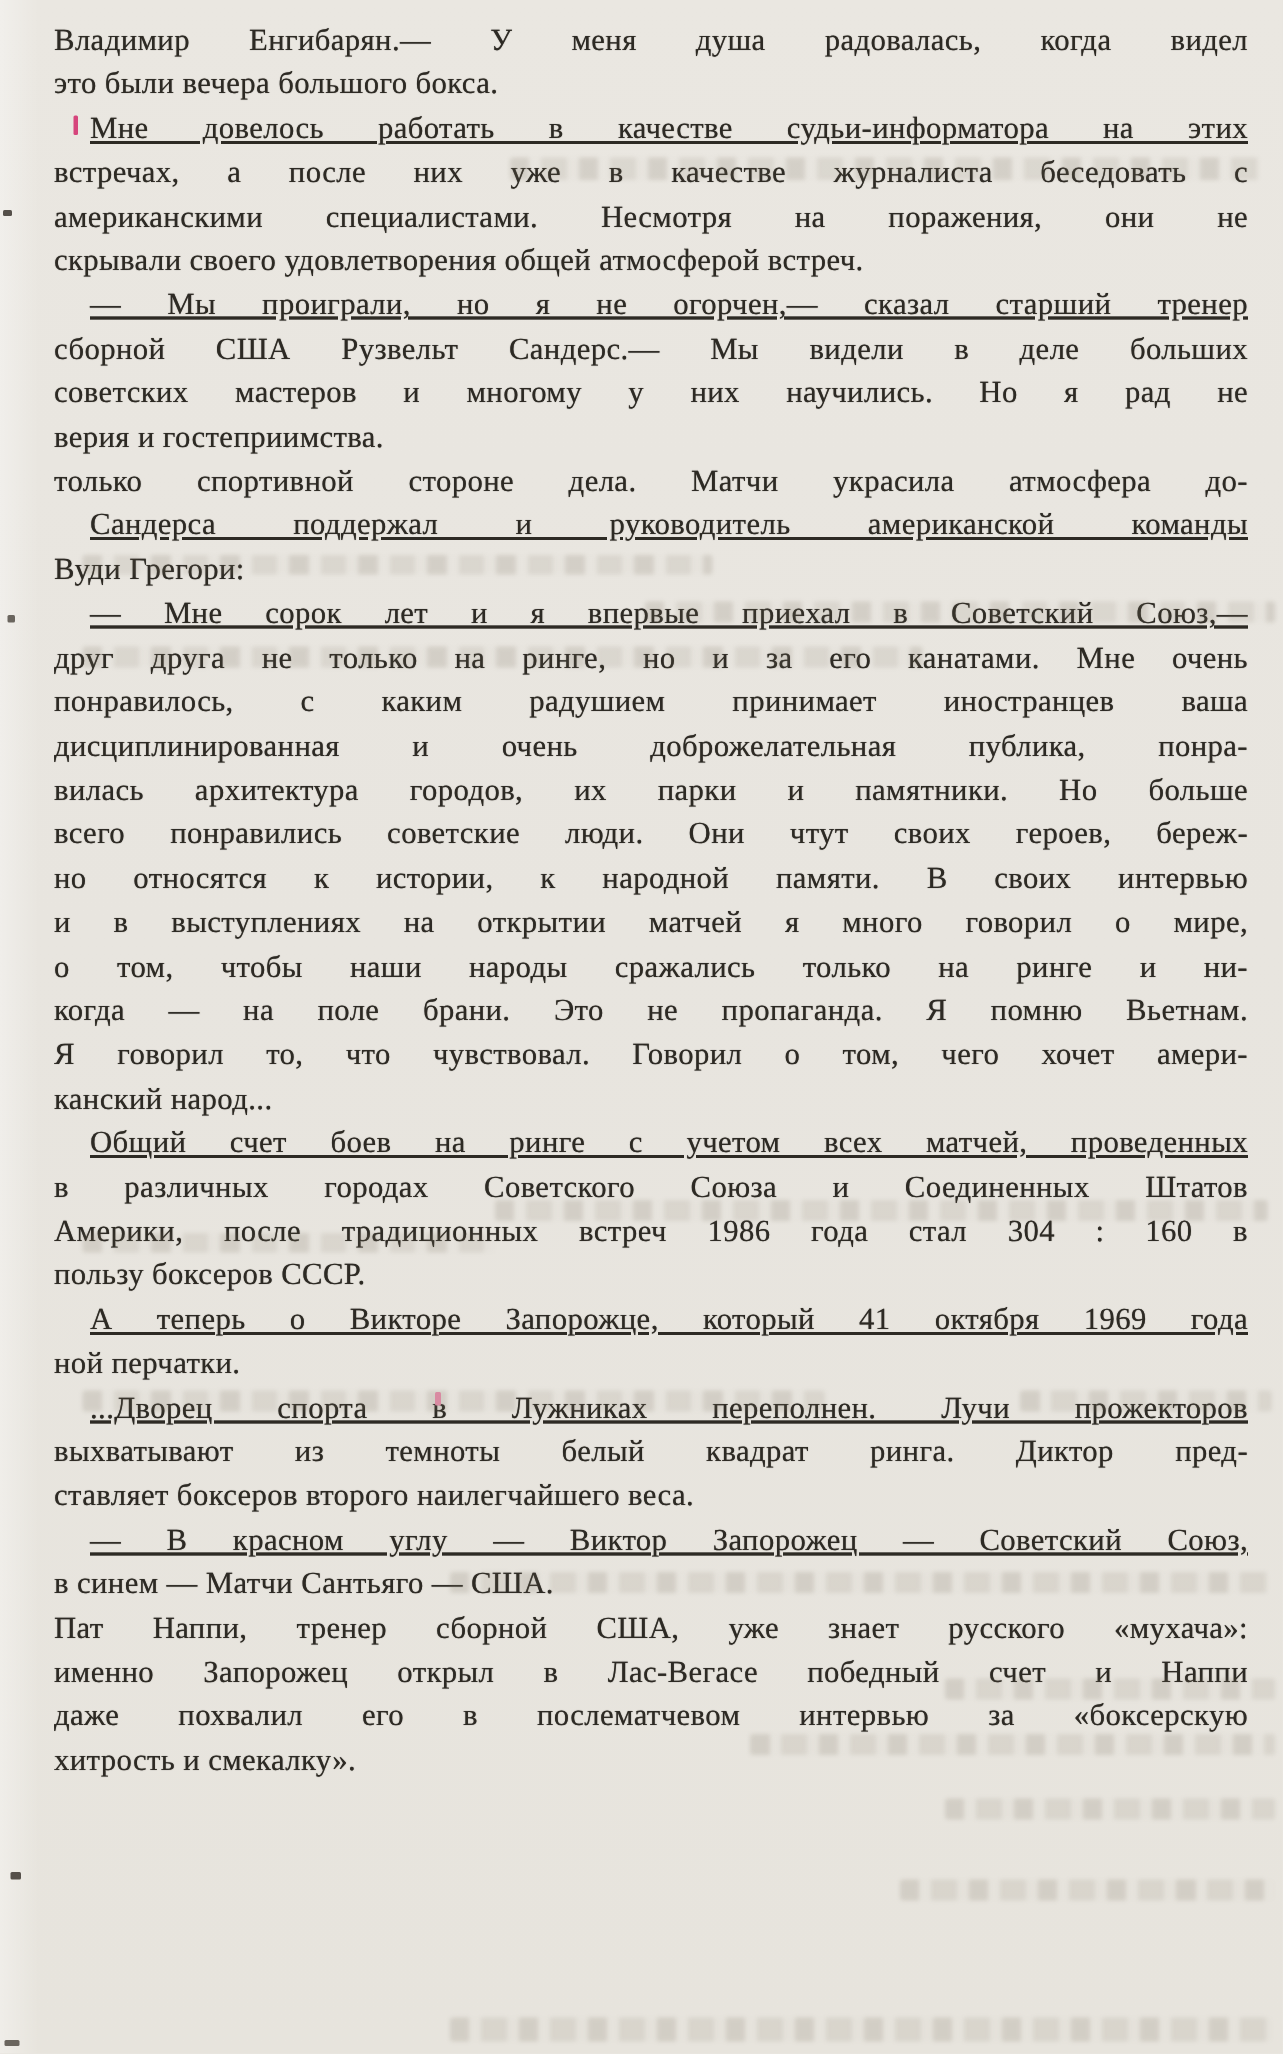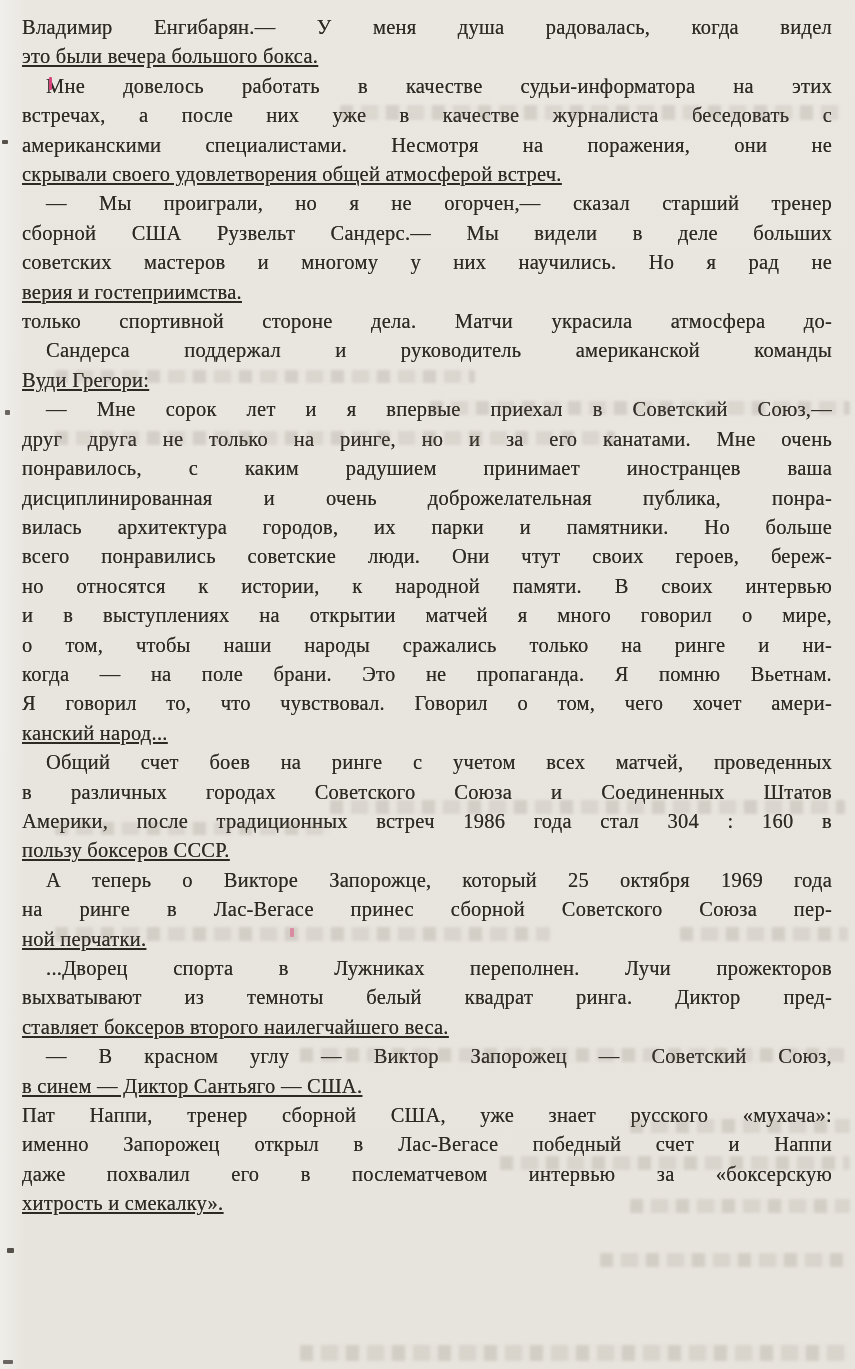--- a/index.html
+++ b/index.html
@@ -13,38 +13,38 @@
     position: relative;
     width: 855px; height: 1369px;
     background:
       linear-gradient(90deg, rgba(255,255,255,0.35) 0px, rgba(255,255,255,0) 26px),
       linear-gradient(180deg, #eae7e1 0%, #e8e5df 45%, #e7e4dd 100%);
   }
   #text-block {
     position: absolute;
     left: 0; top: 13px;
     width: 855px;
-    padding: 0 23px 0 22px;
+    padding: 0 23px 0 36px;
     box-sizing: border-box;
     color: #2d2a24;
     font-size: 20.5px;
     letter-spacing: 0.25px;
     text-shadow: 0 0 0.6px rgba(45,42,36,0.75);
   }
   .paragraph { margin: 0; }
   .line {
     height: 29.42px;
     line-height: 29.42px;
     text-align: justify;
     text-align-last: justify;
     white-space: normal;
     overflow: hidden;
   }
-  .line.indent { text-indent: 24px; }
-  .line.last { text-align-last: left; text-decoration: underline; }
+  .line.indent { text-indent: 24px; text-decoration: underline; }
+  .line.last { text-align-last: left; }
   .ghost {
     position: absolute;
     border-radius: 2px;
     background: repeating-linear-gradient(90deg,
       rgba(122,112,95,0.34) 0px, rgba(122,112,95,0.34) 13px,
       rgba(122,112,95,0.02) 13px, rgba(122,112,95,0.02) 21px,
       rgba(122,112,95,0.24) 21px, rgba(122,112,95,0.24) 38px,
       rgba(122,112,95,0.04) 38px, rgba(122,112,95,0.04) 46px);
     filter: blur(1.4px);
     opacity: 0.55;
@@ -91,32 +91,31 @@
         <div class="line">Я говорил то, что чувствовал. Говорил о том, чего хочет амери-</div>
         <div class="line last">канский народ...</div>
       </div>
       <div class="paragraph">
         <div class="line indent">Общий счет боев на ринге с учетом всех матчей, проведенных</div>
         <div class="line">в различных городах Советского Союза и Соединенных Штатов</div>
         <div class="line">Америки, после традиционных встреч 1986 года стал 304 : 160 в</div>
         <div class="line last">пользу боксеров СССР.</div>
       </div>
       <div class="paragraph">
-        <div class="line indent">А теперь о Викторе Запорожце, который 25 октября 1969 года</div>
-        <div class="line">на ринге в Лас-Вегасе принес сборной Советского Союза пер-</div>
+        <div class="line indent">А теперь о Викторе Запорожце, который 41 октября 1969 года</div>
         <div class="line last">ной перчатки.</div>
       </div>
       <div class="paragraph">
         <div class="line indent">...Дворец спорта в Лужниках переполнен. Лучи прожекторов</div>
         <div class="line">выхватывают из темноты белый квадрат ринга. Диктор пред-</div>
         <div class="line last">ставляет боксеров второго наилегчайшего веса.</div>
       </div>
       <div class="paragraph">
         <div class="line indent">— В красном углу — Виктор Запорожец — Советский Союз,</div>
-        <div class="line last">в синем — Диктор Сантьяго — США.</div>
+        <div class="line last">в синем — Матчи Сантьяго — США.</div>
       </div>
       <div class="paragraph">
         <div class="line">Пат Наппи, тренер сборной США, уже знает русского «мухача»:</div>
         <div class="line">именно Запорожец открыл в Лас-Вегасе победный счет и Наппи</div>
         <div class="line">даже похвалил его в послематчевом интервью за «боксерскую</div>
         <div class="line last">хитрость и смекалку».</div>
       </div>
     </div>
   <div id="artifact-layer">
       <div class="ghost" style="left: 340px; top: 105px; width: 500px; height: 15px;"></div>

